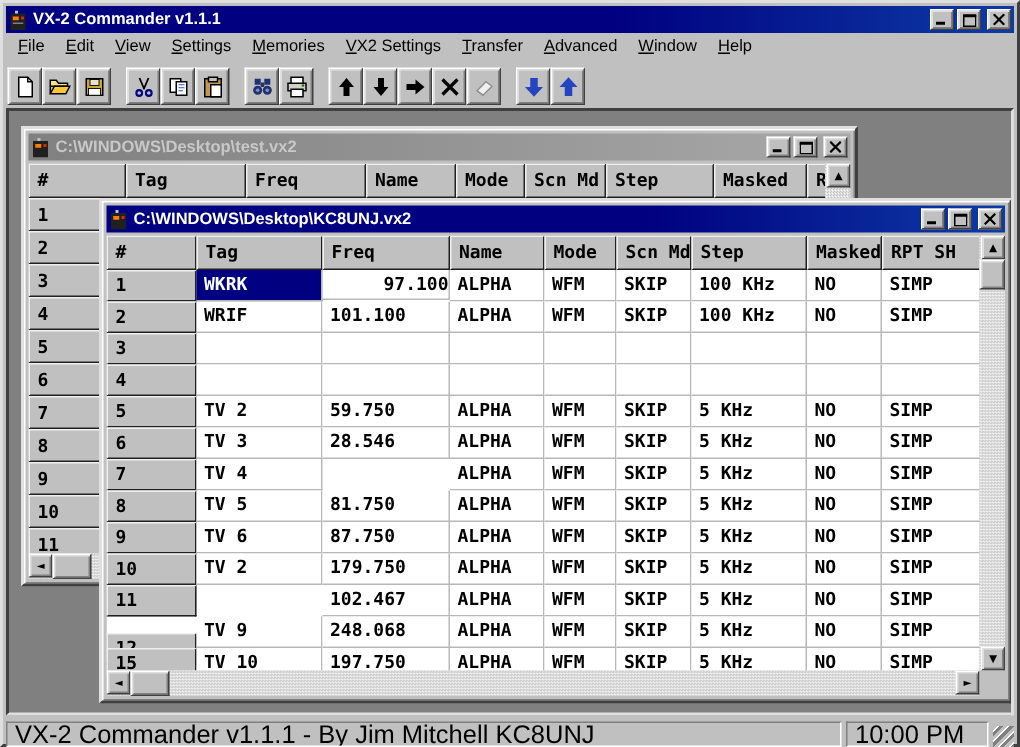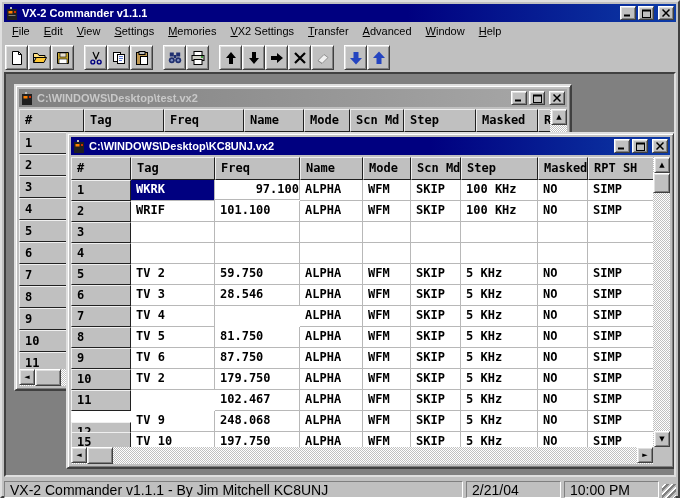--- a/index.html
+++ b/index.html
@@ -54,21 +54,21 @@
   .sb-btn{position:absolute;width:16px;height:16px;background:#c0c0c0;border:1px solid;
           border-color:#fff #404040 #404040 #fff;box-shadow:inset 1px 1px 0 #dfdfdf,inset -1px -1px 0 #808080;
           box-sizing:border-box;display:flex;align-items:center;justify-content:center;
           font-size:7px;color:#000;font-family:"DejaVu Sans",sans-serif;}
   .sb-thumb{position:absolute;background:#c0c0c0;border:1px solid;
           border-color:#fff #404040 #404040 #fff;box-shadow:inset 1px 1px 0 #dfdfdf,inset -1px -1px 0 #808080;
           box-sizing:border-box;}
   .sb-corner{position:absolute;width:17px;height:17px;background:#c0c0c0;}
   
   .statusbar{position:absolute;left:2px;right:2px;top:477px;height:19px;display:flex;align-items:stretch;background:#c0c0c0;padding-top:2px;box-sizing:border-box;}
-  .pane{border:1px solid;border-color:#808080 #fff #fff #808080;font-size:14px;color:#000;
+  .pane{border:1px solid;border-color:#808080 #fff #fff #808080;font-size:17px;color:#000;
         display:flex;align-items:center;padding:0 5px;margin-right:3px;white-space:nowrap;overflow:hidden;box-sizing:border-box;}
   .grip{width:14px;align-self:flex-end;height:14px;
         background:repeating-linear-gradient(135deg,#c0c0c0 0 2px,#fff 2px 3px,#808080 3px 5px);}
   .appicon{width:13px;height:13px;flex:0 0 auto;}
 </style>
 </head>
 <body>
 
 <div class="frame">
 
@@ -524,18 +524,17 @@
           <div class="sb-thumb" style="left: 16px; top: 290px; width: 26px; height: 17px;"></div>
           <div class="sb-btn" style="left: 566px; top: 290px;">►</div>
           <div class="sb-corner" style="right: 0px; top: 290px;"></div>
         </div>
     </div>
 
   </div>
 
   <div class="statusbar">
     <span class="pane" style="flex:1;">VX-2 Commander v1.1.1 - By Jim Mitchell KC8UNJ</span>
-    <span class="pane" style="width:95px;">2/21/04</span>
     <span class="pane" style="width:95px;">10:00 PM</span>
     <span class="grip"></span>
   </div>
 
 </div>
 
 </body></html>

